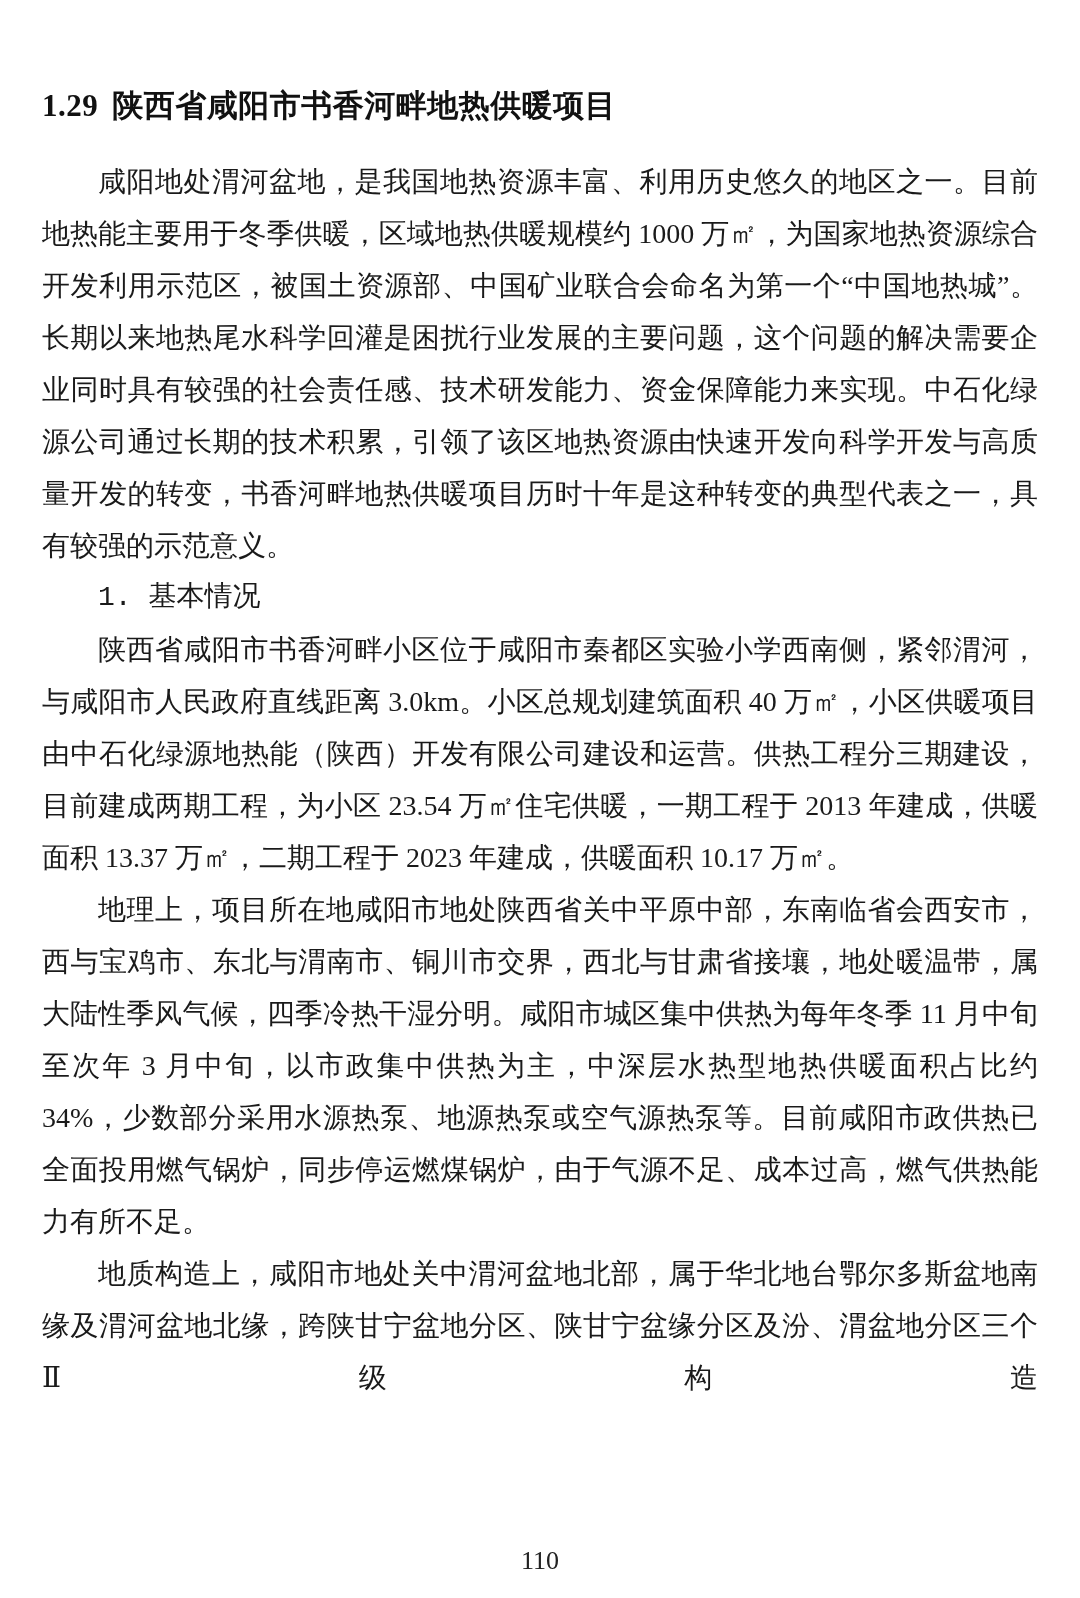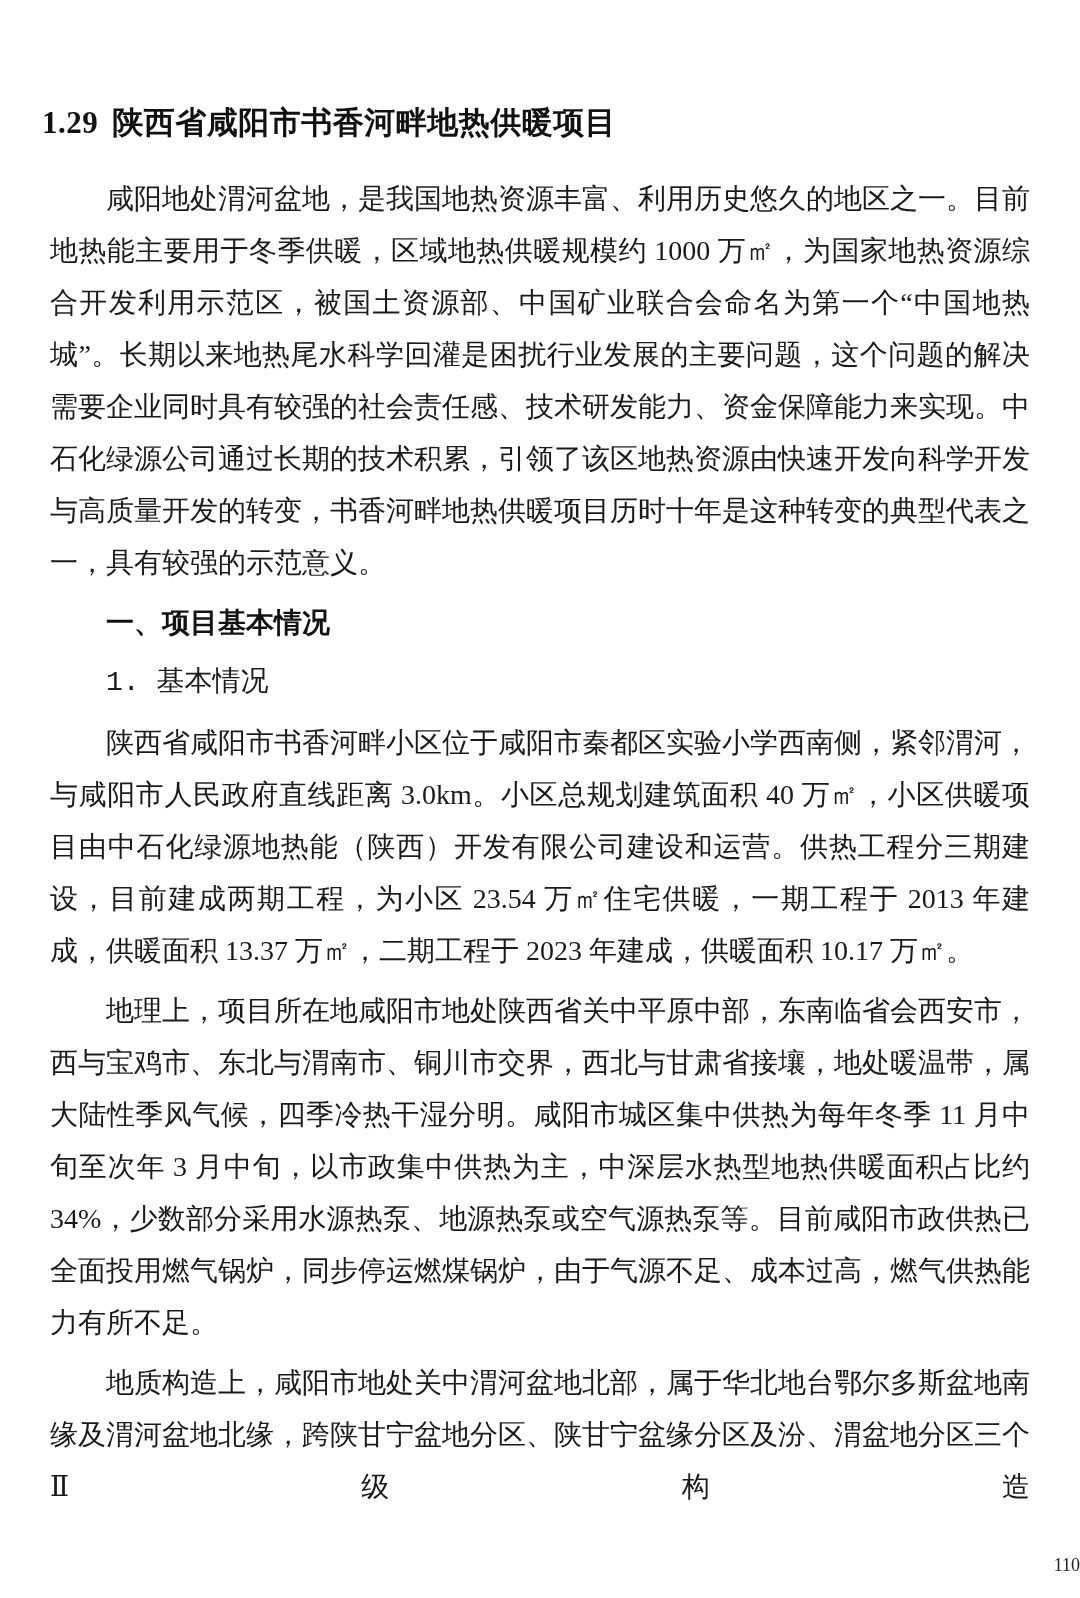--- a/index.html
+++ b/index.html
@@ -9,21 +9,21 @@
   }
   .page {
     position: relative;
     width: 1080px;
     height: 1598px;
     margin: 0 auto;
     background: #ffffff;
     color: #1a1a1a;
     overflow: hidden;
     box-sizing: border-box;
-    padding: 17px 42px;
+    padding: 0 42px;
   }
   .doc-title {
     margin: 86px 0 30px 0;
     font-family: "Liberation Sans", "DejaVu Sans", sans-serif;
     font-weight: bold;
     font-size: 31px;
     line-height: 40px;
     color: #111111;
     letter-spacing: 0.5px;
   }
@@ -34,21 +34,21 @@
   }
   .body-text {
     font-family: "Liberation Serif", "DejaVu Serif", serif;
     font-size: 28px;
     line-height: 52px;
     text-align: justify;
     text-justify: inter-ideograph;
     color: #1a1a1a;
   }
   p.para, p.sub, h2.sect {
-    margin: 8px;
+    margin: 0;
     text-indent: 2em;
   }
   h2.sect {
     font-family: "Liberation Sans", "DejaVu Sans", sans-serif;
     font-weight: bold;
     font-size: 28px;
     line-height: 52px;
     color: #111111;
   }
   p.sub {
@@ -56,38 +56,37 @@
     font-family: Liberation Mono, monospace;
   }
   p.partial {
     text-align-last: justify;
   }
   .footer {
     position: absolute;
     bottom: 22px;
     left: 0;
     width: 100%;
-    text-align: right;
+    text-align: center;
     font-family: "Liberation Serif", "DejaVu Serif", serif;
-    font-size: 18px;
+    font-size: 26px;
     color: #222222;
   }
 </style>
 </head>
 <body>
 
 <div class="page">
 
   <h1 class="doc-title">
     <span class="num">1.29</span><span>陕西省咸阳市书香河畔地热供暖项目</span>
   </h1>
 
   <div class="body-text">
     <p class="para">咸阳地处渭河盆地，是我国地热资源丰富、利用历史悠久的地区之一。目前地热能主要用于冬季供暖，区域地热供暖规模约 1000 万㎡，为国家地热资源综合开发利用示范区，被国土资源部、中国矿业联合会命名为第一个“中国地热城”。长期以来地热尾水科学回灌是困扰行业发展的主要问题，这个问题的解决需要企业同时具有较强的社会责任感、技术研发能力、资金保障能力来实现。中石化绿源公司通过长期的技术积累，引领了该区地热资源由快速开发向科学开发与高质量开发的转变，书香河畔地热供暖项目历时十年是这种转变的典型代表之一，具有较强的示范意义。</p>
-    <h2 class="sect">一、项目基本情况</h2>
     <p class="sub">1. 基本情况</p>
     <p class="para">陕西省咸阳市书香河畔小区位于咸阳市秦都区实验小学西南侧，紧邻渭河，与咸阳市人民政府直线距离 3.0km。小区总规划建筑面积 40 万㎡，小区供暖项目由中石化绿源地热能（陕西）开发有限公司建设和运营。供热工程分三期建设，目前建成两期工程，为小区 23.54 万㎡住宅供暖，一期工程于 2013 年建成，供暖面积 13.37 万㎡，二期工程于 2023 年建成，供暖面积 10.17 万㎡。</p>
     <p class="para">地理上，项目所在地咸阳市地处陕西省关中平原中部，东南临省会西安市，西与宝鸡市、东北与渭南市、铜川市交界，西北与甘肃省接壤，地处暖温带，属大陆性季风气候，四季冷热干湿分明。咸阳市城区集中供热为每年冬季 11 月中旬至次年 3 月中旬，以市政集中供热为主，中深层水热型地热供暖面积占比约 34%，少数部分采用水源热泵、地源热泵或空气源热泵等。目前咸阳市政供热已全面投用燃气锅炉，同步停运燃煤锅炉，由于气源不足、成本过高，燃气供热能力有所不足。</p>
     <p class="para partial">地质构造上，咸阳市地处关中渭河盆地北部，属于华北地台鄂尔多斯盆地南缘及渭河盆地北缘，跨陕甘宁盆地分区、陕甘宁盆缘分区及汾、渭盆地分区三个Ⅱ级构造</p>
   </div>
 
   <div class="footer">110</div>
 
 </div>
 

